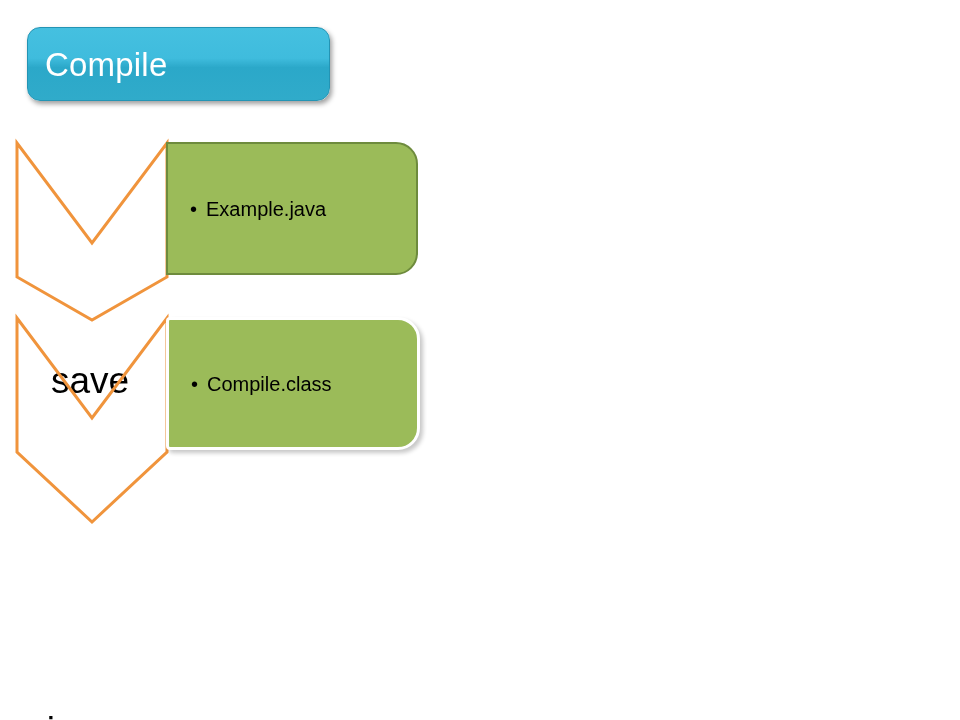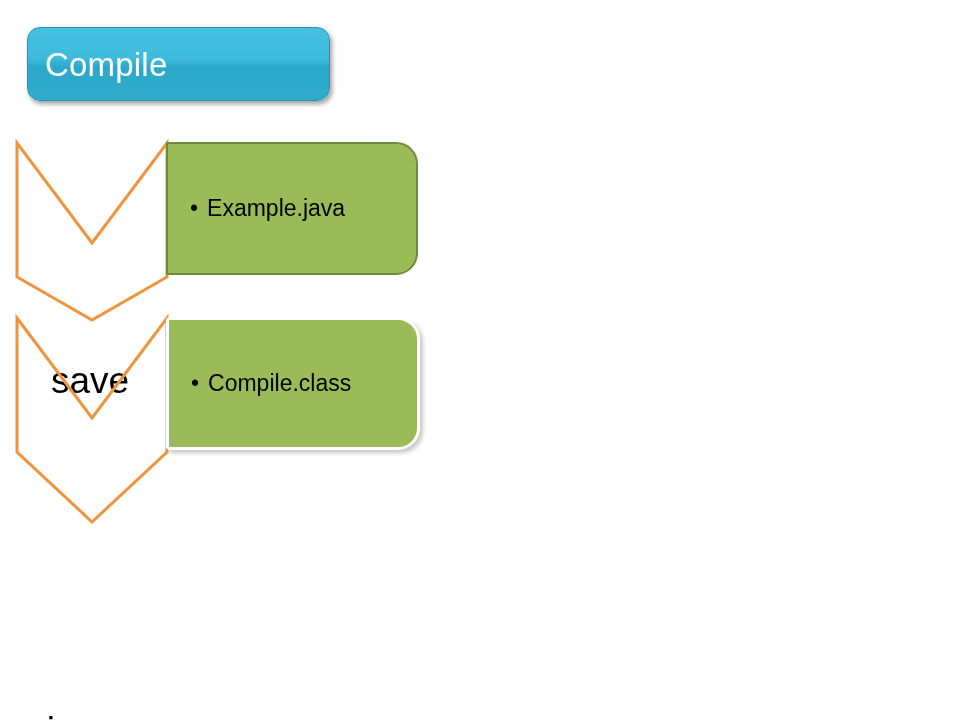--- a/index.html
+++ b/index.html
@@ -75,21 +75,21 @@
   
   .content-box {
     position: absolute;
     box-sizing: border-box;
     background: #9bbb59;
     display: flex;
     align-items: center;
   }
   .content-text {
     color: #000000;
-    font-size: 23px;
+    font-size: 20px;
     line-height: 1.2;
     white-space: nowrap;
     padding-left: 22px;
   }
   .bullet {
     display: inline-block;
     margin-right: 9px;
   }
 
   #content-box-1 {

